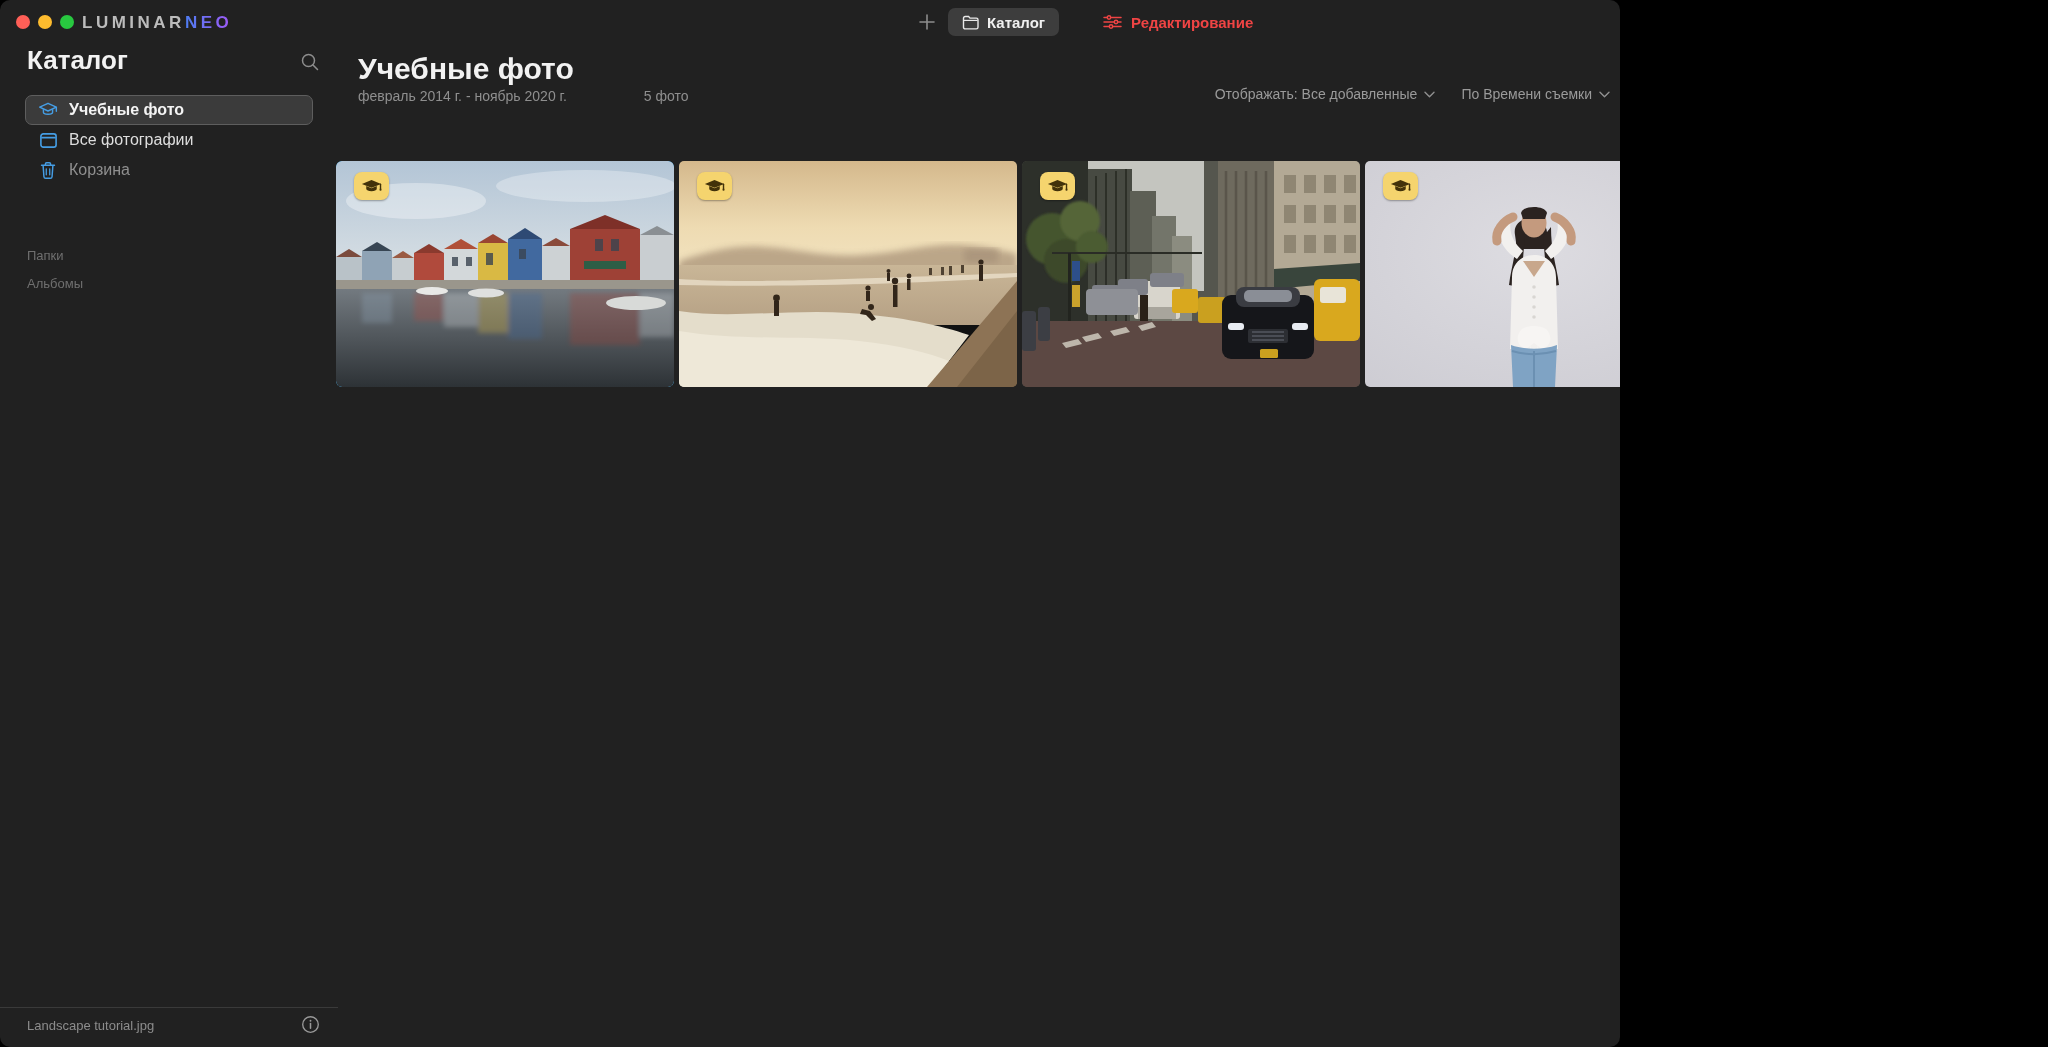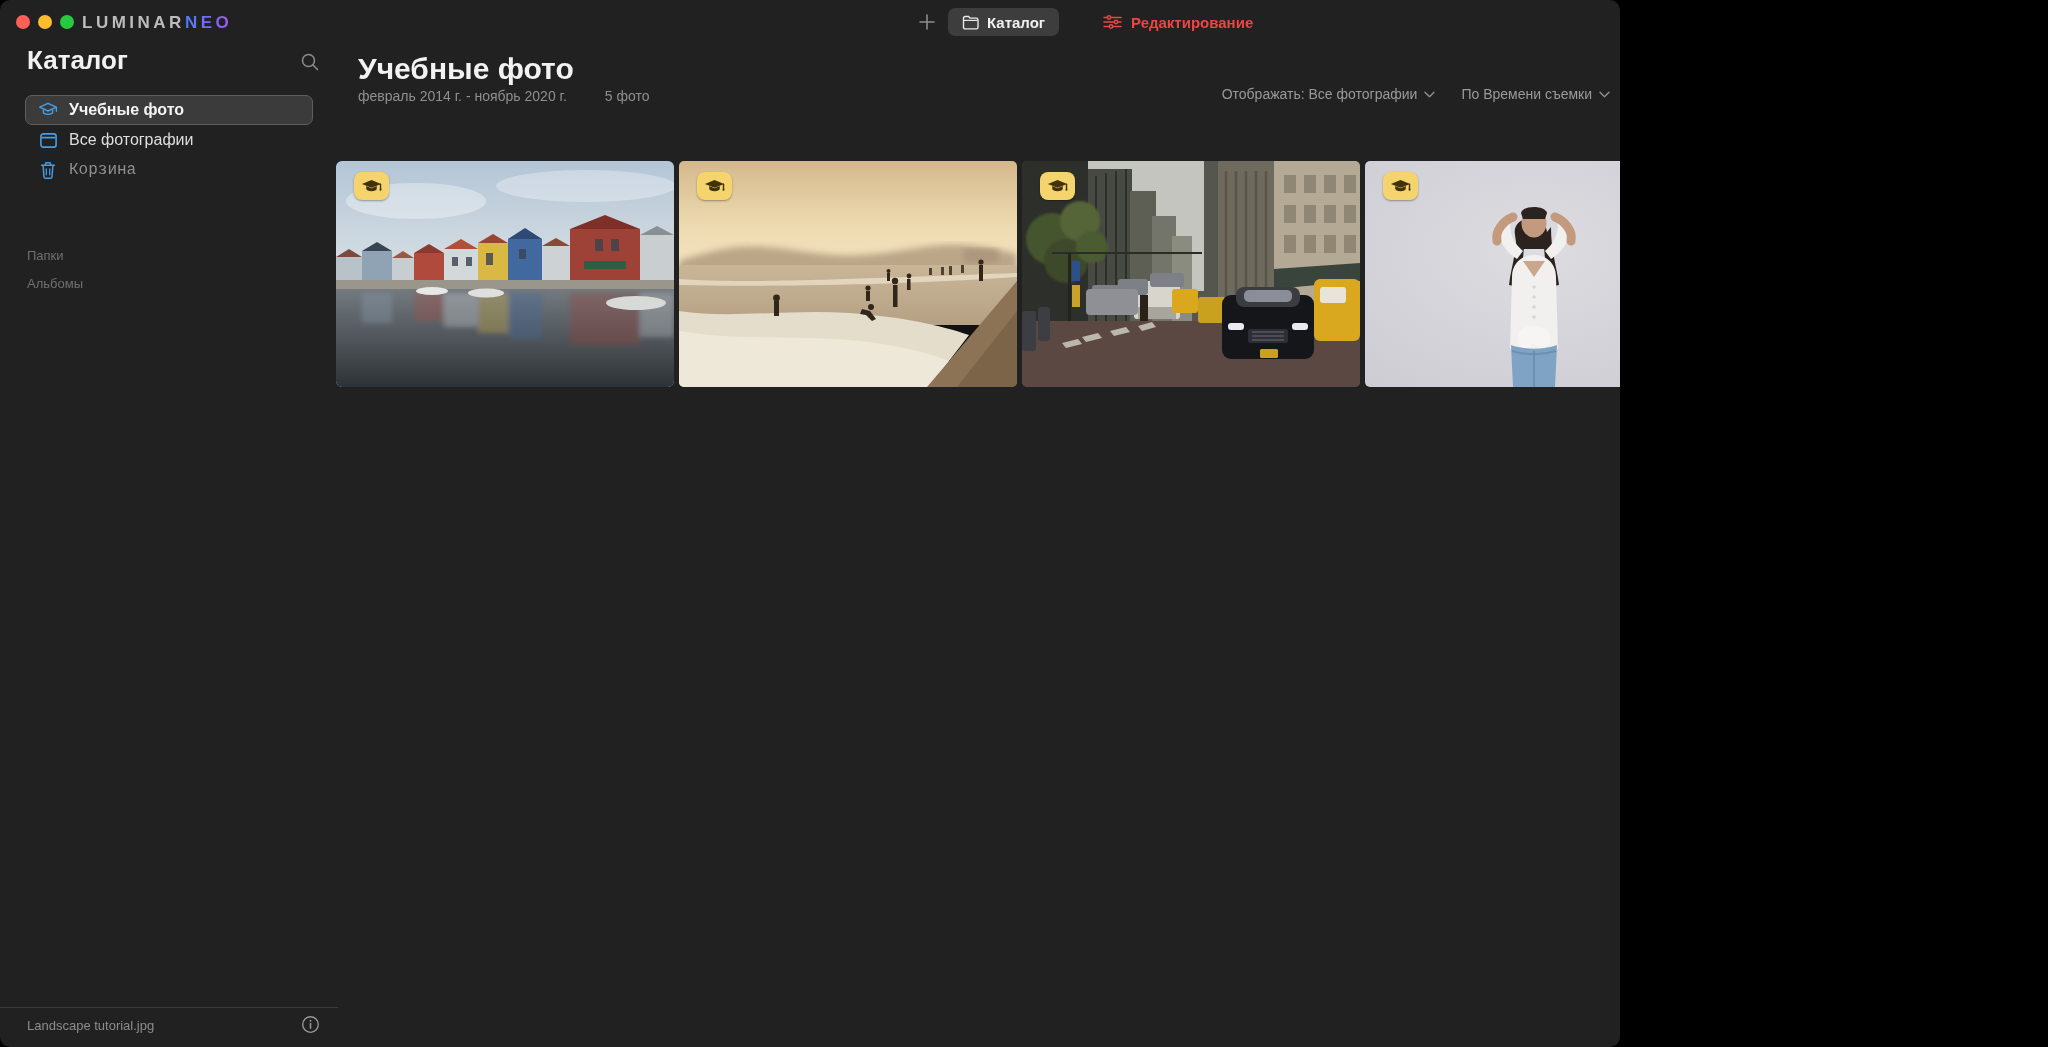--- a/index.html
+++ b/index.html
@@ -31,30 +31,30 @@
   .share-btn{position:absolute;left:1940px;top:10px;width:24px;height:24px;color:#b5b5b5;}
   .size-select{position:absolute;left:1980px;top:12px;display:flex;align-items:center;gap:6px;color:#b9b9b9;font-size:13px;}
   .chev{color:#8f8f8f;}
   
   .sidebar{position:absolute;top:0;left:0;width:338px;height:100%;}
   .sb-title{position:absolute;left:27px;top:45px;font-size:26px;font-weight:700;color:#f2f2f2;}
   .sb-search{position:absolute;left:300px;top:52px;width:20px;height:20px;color:#8d8d8d;}
   .sb-nav{position:absolute;top:95px;left:0;width:100%;}
   .sb-item{position:relative;height:30px;display:flex;align-items:center;margin:0 25px 0 25px;padding-left:12px;gap:11px;font-size:16px;color:#dedede;border-radius:7px;border:1px solid transparent;cursor:pointer;}
   .sb-item.sel{background:#3b3b3b;border-color:#5e5e5e;color:#f4f4f4;font-weight:600;}
-  .sb-item.dim{color:#8f8f8f;font-family:Liberation Mono, monospace;}
+  .sb-item.dim{color:#8f8f8f;}
   .sb-item .ic{width:20px;height:20px;color:#459de4;flex:0 0 20px;display:flex;align-items:center;justify-content:center;}
   .sb-sections{position:absolute;top:248px;left:27px;}
   .sb-section{font-size:13px;color:#6f6f6f;margin-bottom:13px;cursor:pointer;}
   .sb-footer-line{position:absolute;top:1007px;left:0;width:338px;height:1px;background:#3a3a3a;}
   .sb-file{position:absolute;left:27px;top:1018px;font-size:13px;color:#8c8c8c;}
   .sb-info{position:absolute;left:301px;top:1015px;width:19px;height:19px;color:#999;}
   
   .main-title{position:absolute;left:358px;top:52px;font-size:30px;font-weight:700;color:#f2f2f2;}
-  .main-meta{position:absolute;left:358px;top:88px;font-size:14px;color:#8f8f8f;display:flex;}
+  .main-meta{position:absolute;left:358px;top:88px;font-size:14px;color:#8f8f8f;display:flex;gap:39px;}
   .main-meta .cnt{margin-left:38px;}
   .filters{position:absolute;top:86px;right:10px;display:flex;gap:26px;font-size:14px;color:#9a9a9a;}
   .filter{display:flex;align-items:center;gap:7px;cursor:pointer;}
   
   .grid{position:absolute;left:336px;top:161px;display:flex;gap:5px;width:1712px;overflow:hidden;}
   .photo{position:relative;flex:0 0 338px;width:338px;height:226px;border-radius:5px;overflow:hidden;background:#111;cursor:pointer;}
   .photo.sel{box-shadow:0 0 0 2px #55aee0 inset;border-radius:6px;}
   .photo.sel svg.scene{border-radius:6px;}
   .photo svg.scene{position:absolute;inset:0;width:100%;height:100%;display:block;}
   .badge{
@@ -179,21 +179,21 @@
     </div>
   </div>
 
   <div class="main-title">Учебные фото</div>
   <div class="main-meta">
     <span>февраль 2014 г. - ноябрь 2020 г.</span>
     <span class="cnt">5 фото</span>
   </div>
   <div class="filters">
     <div class="filter">
-      <span>Отображать: Все фотографии</span>
+      <span>Отображать: Все добавленные</span>
       <svg class="chev" width="11" height="7" viewBox="0 0 11 7">
           <path d="M1 1.3l4.5 4.4L10 1.3" fill="none" stroke="currentColor" stroke-width="1.4" stroke-linecap="round" stroke-linejoin="round"></path>
         </svg>
     </div>
     <div class="filter">
       <span>По Времени съемки</span>
       <svg class="chev" width="11" height="7" viewBox="0 0 11 7">
           <path d="M1 1.3l4.5 4.4L10 1.3" fill="none" stroke="currentColor" stroke-width="1.4" stroke-linecap="round" stroke-linejoin="round"></path>
         </svg>
     </div>

